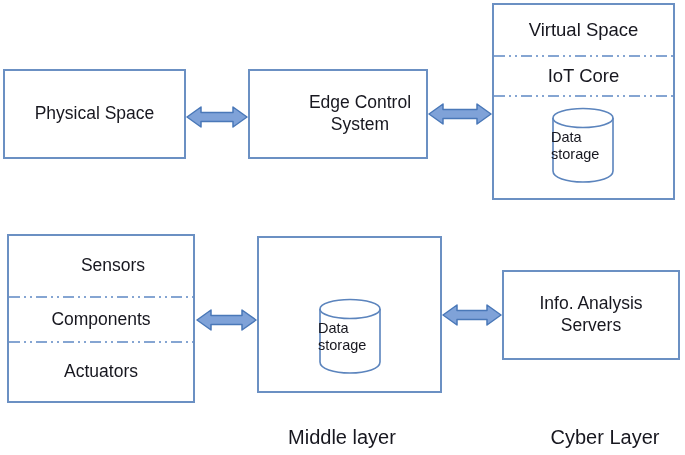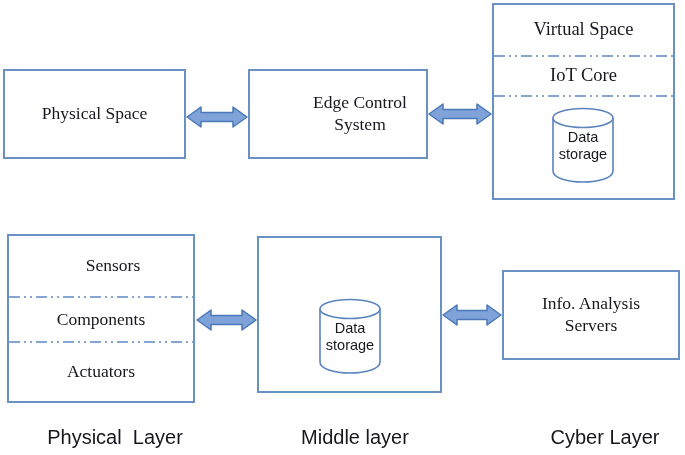--- a/index.html
+++ b/index.html
@@ -29,38 +29,36 @@
   .flex-center {
     display: flex;
     align-items: center;
     justify-content: center;
     text-align: center;
   }
   .box-label {
     font-size: 17.5px;
     line-height: 1.25;
     color: var(--text);
-    font-family: Liberation Serif, serif;
   }
   .big-label { font-size: 18.5px; }
   .divider {
     height: 2px;
     width: 100%;
     background: repeating-linear-gradient(90deg,
       var(--divider) 0 11px, transparent 11px 15px,
       var(--divider) 15px 17px, transparent 17px 21px,
       var(--divider) 21px 23px, transparent 23px 27px);
   }
   .stack { display: flex; flex-direction: column; }
   .cylinder-wrap { position: absolute; width: 64px; height: 76px; }
   .cylinder-text {
     position: absolute;
     left: 0; top: 22px;
     width: 100%;
-    text-align: center;
     font-size: 14.5px;
     line-height: 1.2;
     color: var(--text);
   }
   .cyl-body { fill: #ffffff; stroke: var(--cylinder-stroke); stroke-width: 1.6; }
   .arrow { position: absolute; }
   .arrow polygon { fill: var(--arrow-fill); stroke: var(--arrow-stroke); stroke-width: 1.5; stroke-linejoin: round; }
   .layer-label {
     position: absolute;
     width: 200px;
@@ -152,17 +150,16 @@
     <polygon points="1,12 15,2 15,7.5 45,7.5 45,2 59,12 45,22 45,16.5 15,16.5 15,22"></polygon>
   </svg>
 
   <div class="box flex-center" style="left:502px; top:270px; width:178px; height:90px;">
     <div class="box-label">
       <div>Info. Analysis</div>
       <div>Servers</div>
     </div>
   </div>
 
-  <div class="layer-label" style="left:15px; top:426px;">Physical  Layer</div>
-  <div class="layer-label" style="left:255px; top:426px;">Middle layer</div>
+  <div class="layer-label" style="left:242px; top:426px;">Middle layer</div>
   <div class="layer-label" style="left:505px; top:426px;">Cyber Layer</div>
 
 </div>
 
 </body></html>

